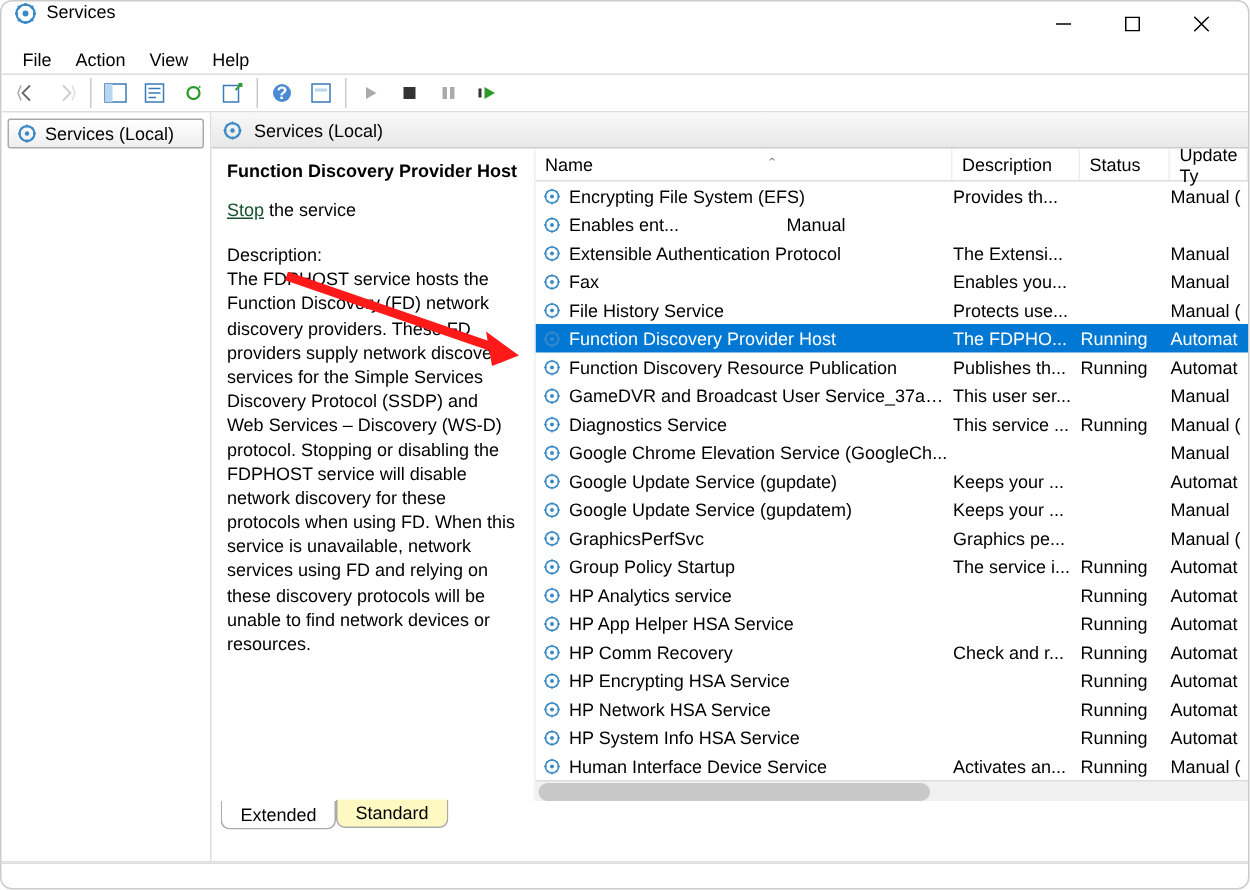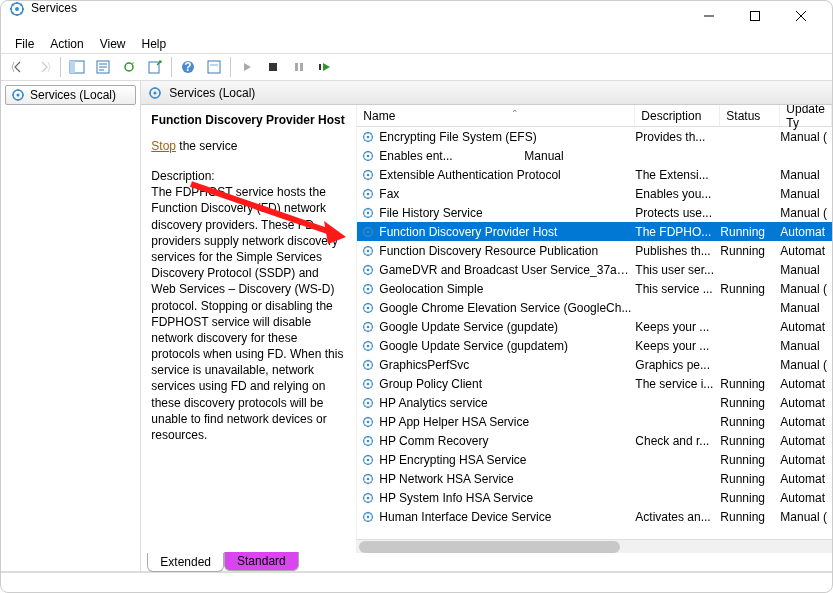--- a/index.html
+++ b/index.html
@@ -15,41 +15,41 @@
 .tbtn{width:24px;height:24px;display:flex;align-items:center;justify-content:center;margin:0 1px}
 .tsep{width:1px;height:20px;background:#ccc;margin:0 3px}
 .mainsplit{flex:1;display:flex;border-bottom:1px solid #ddd}
 .leftpanel{width:155px;border-right:1px solid #ddd;padding:4px}
 .leftentry{display:flex;align-items:center;gap:4px;border:1px solid #aaa;border-radius:2px;padding:1px 4px;background:linear-gradient(#fff,#eee)}
 .rightarea{flex:1;display:flex;flex-direction:column}
 .paneheader{height:24px;background:linear-gradient(#f8f8f8,#e8e8e8);border-bottom:1px solid #ccc;display:flex;align-items:center;padding:0 6px;gap:6px}
 .content{flex:1;display:flex;overflow:hidden}
 .detailcol{width:215px;padding:8px 10px;display:flex;flex-direction:column}
 .detailcol h2{font-size:12px;font-weight:bold;margin-bottom:12px}
-.detailcol a{color:#a16207;text-decoration:underline}
+.detailcol a{color:#14532d;text-decoration:underline}
 .detailcol .svctext{font-size:12px}
 .detailcol .desc{margin-top:15px;line-height:1.35}
 .listcol{flex:1;border-left:1px solid #eee;display:flex;flex-direction:column;overflow:hidden;position:relative}
 .colheads{height:22px;border-bottom:1px solid #ddd;display:flex;position:relative}
 .colh{border-right:1px solid #eee;padding:3px 6px;font-size:12px;display:flex;align-items:center;gap:6px}
 .colh.name{flex:0 0 278px}
 .colh.desc{flex:0 0 85px}
 .colh.stat{flex:0 0 60px}
 .colh.start{flex:1}
 .svclist{flex:1;overflow:hidden}
 .svcrow{height:19px;display:flex;align-items:center;padding-left:4px}
 .svcrow.selected{background:#0078d4;color:#fff}
 .svcrow.selected span{color:#fff}
 .svcico{width:14px;height:14px;flex:0 0 14px;margin-right:4px}
 .svcrow .cname{flex:0 0 256px;white-space:nowrap;overflow:hidden;text-overflow:ellipsis}
 .svcrow .cdesc{flex:0 0 85px;white-space:nowrap;overflow:hidden;text-overflow:ellipsis}
 .svcrow .cstat{flex:0 0 60px;white-space:nowrap;overflow:hidden;text-overflow:ellipsis}
 .svcrow .cstart{flex:1;white-space:nowrap;overflow:hidden;text-overflow:ellipsis}
-.tabs{height:18px;display:flex;align-items:flex-start;padding-left:6px}
-.tab{padding:2px 12px;border:1px solid #aaa;border-top:none;border-bottom-left-radius:6px;border-bottom-right-radius:6px;font-size:12px;position:relative;background:#d946ef}
+.tabs{height:40px;display:flex;align-items:flex-start;padding-left:6px}
+.tab{padding:2px 12px;border:1px solid #aaa;border-top:none;border-bottom-left-radius:6px;border-bottom-right-radius:6px;font-size:12px;position:relative;background:#fef9c3}
 .tab.active{background:#fff;z-index:2}
 .tab:not(.active){margin-top:-1px}
 .statusbar{height:20px;border-top:1px solid #ddd}
 .hscroll{height:14px;background:#f1f1f1;border-top:1px solid #ddd;display:flex;align-items:center}
 .hscroll .thumb{height:12px;width:55%;background:#c8c8c8;border-radius:6px;margin-left:2px}
 .arrowannotation{position:absolute;left:185px;top:178px;pointer-events:none;z-index:50}
 .gearicon{width:16px;height:16px}
 </style>
 </head>
 <body>
@@ -291,21 +291,21 @@
               <span class="cdesc">This user ser...</span>
               <span class="cstat"></span>
               <span class="cstart">Manual</span>
             </div>
             <div class="svcrow">
               <svg class="svcico" viewBox="0 0 16 16">
                 <circle cx="8" cy="8" r="5" fill="none" stroke="#3a8ac6" stroke-width="1.2"></circle>
                 <circle cx="8" cy="8" r="1.5" fill="#3a8ac6"></circle>
                 <path d="M8 2v2M8 12v2M2 8h2M12 8h2M4 4l1 1M11 11l1 1M4 12l1-1M11 5l1-1" stroke="#3a8ac6"></path>
               </svg>
-              <span class="cname">Geolocation Simple</span>
+              <span class="cname">Diagnostics Service</span>
               <span class="cdesc">This service ...</span>
               <span class="cstat">Running</span>
               <span class="cstart">Manual (</span>
             </div>
             <div class="svcrow">
               <svg class="svcico" viewBox="0 0 16 16">
                 <circle cx="8" cy="8" r="5" fill="none" stroke="#3a8ac6" stroke-width="1.2"></circle>
                 <circle cx="8" cy="8" r="1.5" fill="#3a8ac6"></circle>
                 <path d="M8 2v2M8 12v2M2 8h2M12 8h2M4 4l1 1M11 11l1 1M4 12l1-1M11 5l1-1" stroke="#3a8ac6"></path>
               </svg>
@@ -346,21 +346,21 @@
               <span class="cdesc">Graphics pe...</span>
               <span class="cstat"></span>
               <span class="cstart">Manual (</span>
             </div>
             <div class="svcrow">
               <svg class="svcico" viewBox="0 0 16 16">
                 <circle cx="8" cy="8" r="5" fill="none" stroke="#3a8ac6" stroke-width="1.2"></circle>
                 <circle cx="8" cy="8" r="1.5" fill="#3a8ac6"></circle>
                 <path d="M8 2v2M8 12v2M2 8h2M12 8h2M4 4l1 1M11 11l1 1M4 12l1-1M11 5l1-1" stroke="#3a8ac6"></path>
               </svg>
-              <span class="cname">Group Policy Client</span>
+              <span class="cname">Group Policy Startup</span>
               <span class="cdesc">The service i...</span>
               <span class="cstat">Running</span>
               <span class="cstart">Automat</span>
             </div>
             <div class="svcrow">
               <svg class="svcico" viewBox="0 0 16 16">
                 <circle cx="8" cy="8" r="5" fill="none" stroke="#3a8ac6" stroke-width="1.2"></circle>
                 <circle cx="8" cy="8" r="1.5" fill="#3a8ac6"></circle>
                 <path d="M8 2v2M8 12v2M2 8h2M12 8h2M4 4l1 1M11 11l1 1M4 12l1-1M11 5l1-1" stroke="#3a8ac6"></path>
               </svg>

